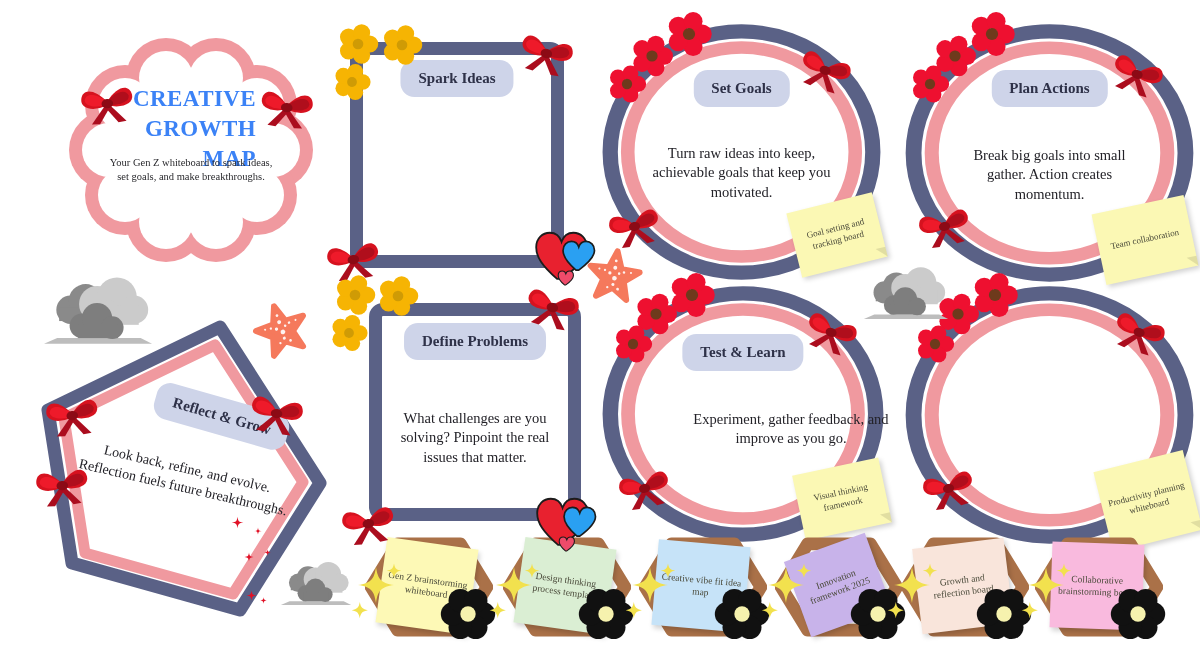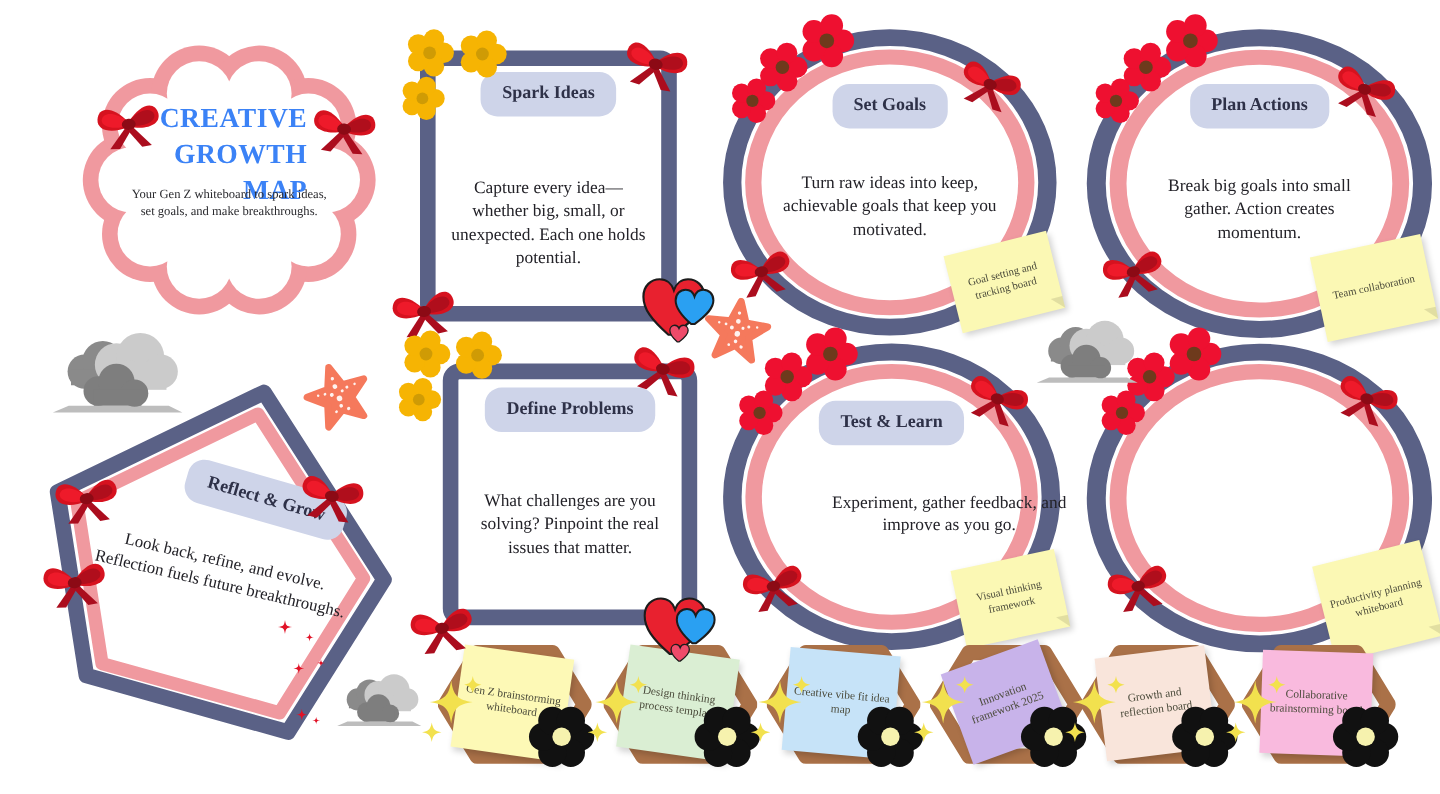--- a/index.html
+++ b/index.html
@@ -161,21 +161,20 @@
         <ellipse cx="129" cy="118" rx="76" ry="70"></ellipse>
       </g>
     </svg>
     <div class="tc-title">CREATIVE GROWTH MAP</div>
     <div class="tc-sub">Your Gen Z whiteboard to spark ideas, set goals, and make breakthroughs.</div>
   </div>
 
   <div class="node" style="left:350px;top:42px;width:214px;height:226px;">
     <div class="square-frame" style="inset:0;width:214px;height:226px;"></div>
     <div class="pill" style="top:18px;">Spark Ideas</div>
-    <div class="btxt" style="top:106px;width:168px;">Capture every idea—whether big, small, or unexpected. Each one holds potential.</div>
   </div>
 
   <div class="node" style="left:345px;top:303px;width:212px;height:218px;margin-left:24px;">
     <div class="square-frame" style="inset:0;width:212px;height:218px;"></div>
     <div class="pill" style="top:20px;">Define Problems</div>
     <div class="btxt" style="top:106px;width:186px;">What challenges are you solving? Pinpoint the real issues that matter.</div>
   </div>
 
   <div class="node" style="left:600px;top:22px;width:283px;height:260px;">
     <svg class="ring-svg" viewBox="0 0 100 100" preserveAspectRatio="none">

